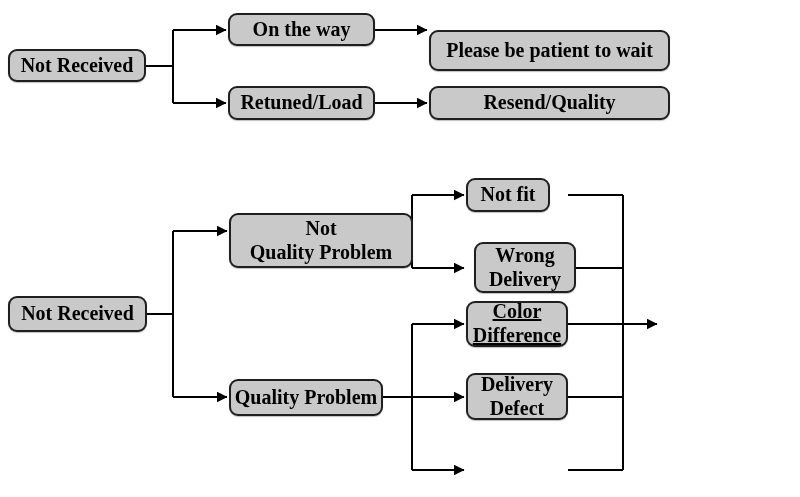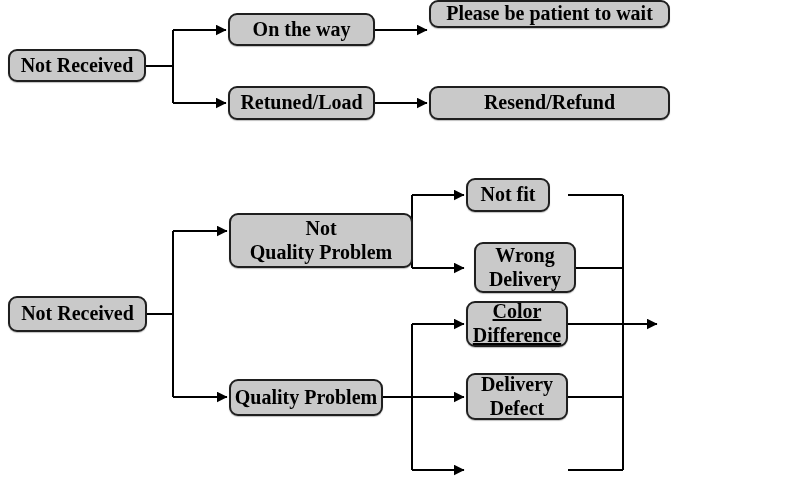--- a/index.html
+++ b/index.html
@@ -76,23 +76,23 @@
       <path d="M623,195 V470"></path>
       <path d="M568,268 H623"></path>
       <path d="M568,397 H623"></path>
       <path d="M568,470 H623"></path>
       <path d="M568,324 H657" marker-end="url(#arrow)"></path>
     </g>
   </svg>
 
   <div class="node" style="left:8px;top:49px;width:138px;height:33px;">Not Received</div>
   <div class="node" style="left:228px;top:13px;width:147px;height:33px;">On the way</div>
-  <div class="node" style="left:429px;top:0;width:241px;height:28px;">Please be patient to wait</div>
+  <div class="node" style="left:429px;top:30px;width:241px;height:41px;">Please be patient to wait</div>
   <div class="node" style="left:228px;top:86px;width:147px;height:34px;">Retuned/Load</div>
-  <div class="node" style="left:429px;top:86px;width:241px;height:34px;">Resend/Refund</div>
+  <div class="node" style="left:429px;top:86px;width:241px;height:34px;">Resend/Quality</div>
 
   <div class="node" style="left:8px;top:296px;width:139px;height:36px;">Not Received</div>
   <div class="node" style="left:229px;top:213px;width:184px;height:55px;">Not
 Quality Problem</div>
   <div class="node" style="left:229px;top:379px;width:154px;height:37px;">Quality Problem</div>
   <div class="node" style="left:466px;top:178px;width:84px;height:34px;">Not fit</div>
   <div class="node" style="left:466px;top:242px;width:102px;height:51px;margin-left:8px;">Wrong
 Delivery</div>
   <div class="node" style="left:466px;top:301px;width:102px;height:46px;text-decoration:underline;">Color
 Difference</div>

